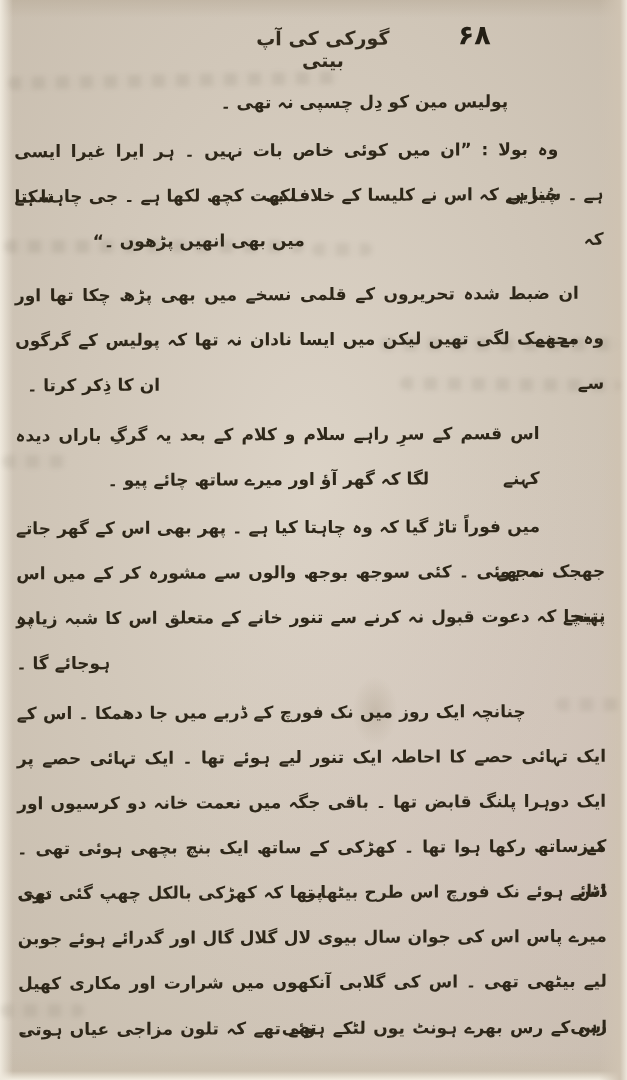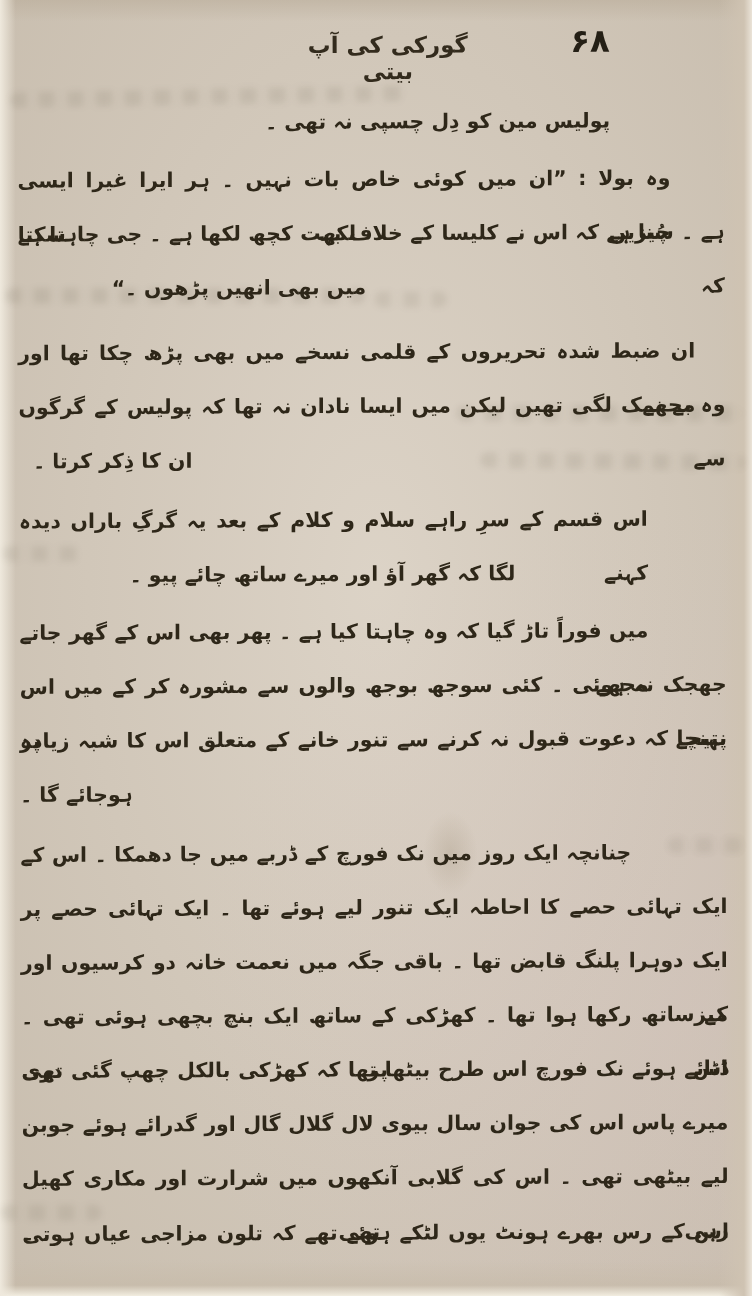--- a/index.html
+++ b/index.html
@@ -30,21 +30,21 @@
   .page-title {
     position: absolute; top: 27px; left: 235px; width: 180px;
     text-align: center;
     font-size: 19px; font-weight: 700;
     letter-spacing: 0px;
     color: #332b1d;
   }
   .page-number {
     position: absolute; top: 20px; left: 460px; width: 50px;
     font-size: 27px; font-weight: 700;
-    text-align: right;
+    text-align: left;
     color: #241f15;
   }
   .line {
     position: absolute; left: 16px; right: 22px; height: 45px;
     direction: rtl;
     font-size: 17px; font-weight: 700;
     line-height: 45px;
     white-space: nowrap;
     color: #2e2719;
   }

